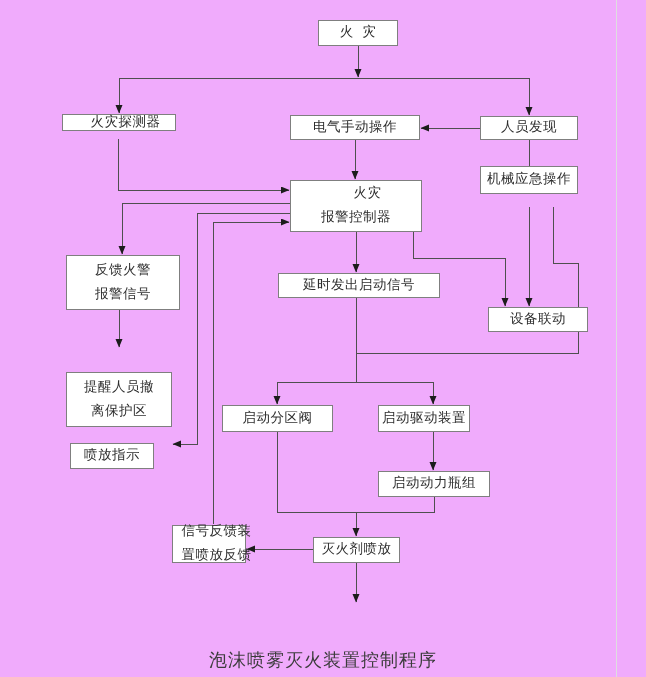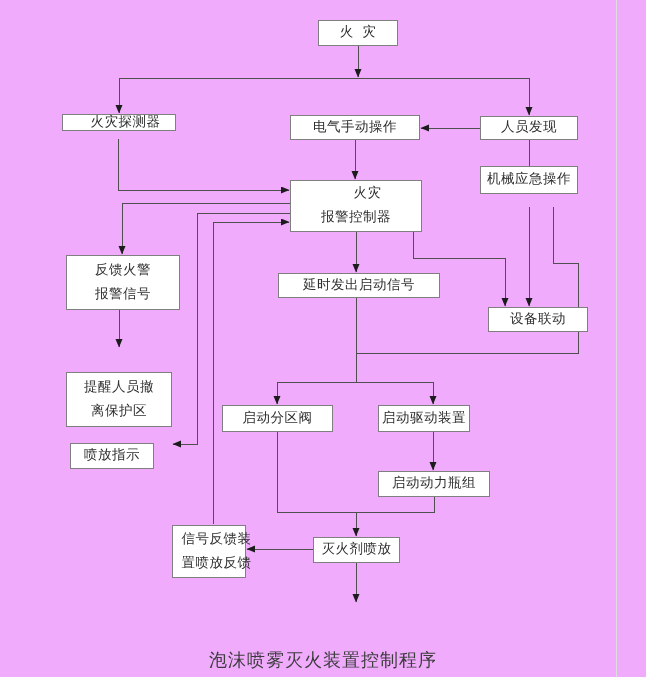--- a/index.html
+++ b/index.html
@@ -101,21 +101,21 @@
       </div>
       <div class="node" style="left: 222px; top: 405px; width: 111px; height: 27px; border-color: rgb(127, 127, 127);">
         <div class="node-line" style="color: rgb(46, 46, 46);">启动分区阀</div>
       </div>
       <div class="node" style="left: 378px; top: 405px; width: 92px; height: 27px; border-color: rgb(127, 127, 127);">
         <div class="node-line" style="color: rgb(46, 46, 46);">启动驱动装置</div>
       </div>
       <div class="node" style="left: 378px; top: 471px; width: 112px; height: 26px; border-color: rgb(127, 127, 127);">
         <div class="node-line" style="color: rgb(46, 46, 46);">启动动力瓶组</div>
       </div>
-      <div class="node" style="left: 172px; top: 525px; width: 74px; height: 53px; border-color: rgb(127, 127, 127); padding-left: 15px;">
+      <div class="node" style="left: 172px; top: 525px; width: 74px; height: 38px; border-color: rgb(127, 127, 127); padding-left: 15px;">
         <div class="node-line" style="color: rgb(46, 46, 46);">信号反馈装</div>
         <div class="node-line" style="color: rgb(46, 46, 46);">置喷放反馈</div>
       </div>
       <div class="node" style="left: 313px; top: 537px; width: 87px; height: 26px; border-color: rgb(127, 127, 127);">
         <div class="node-line" style="color: rgb(46, 46, 46);">灭火剂喷放</div>
       </div>
     </div>
   <div id="caption">泡沫喷雾灭火装置控制程序</div>
   <div id="page-edge-right"></div>
 </div>

